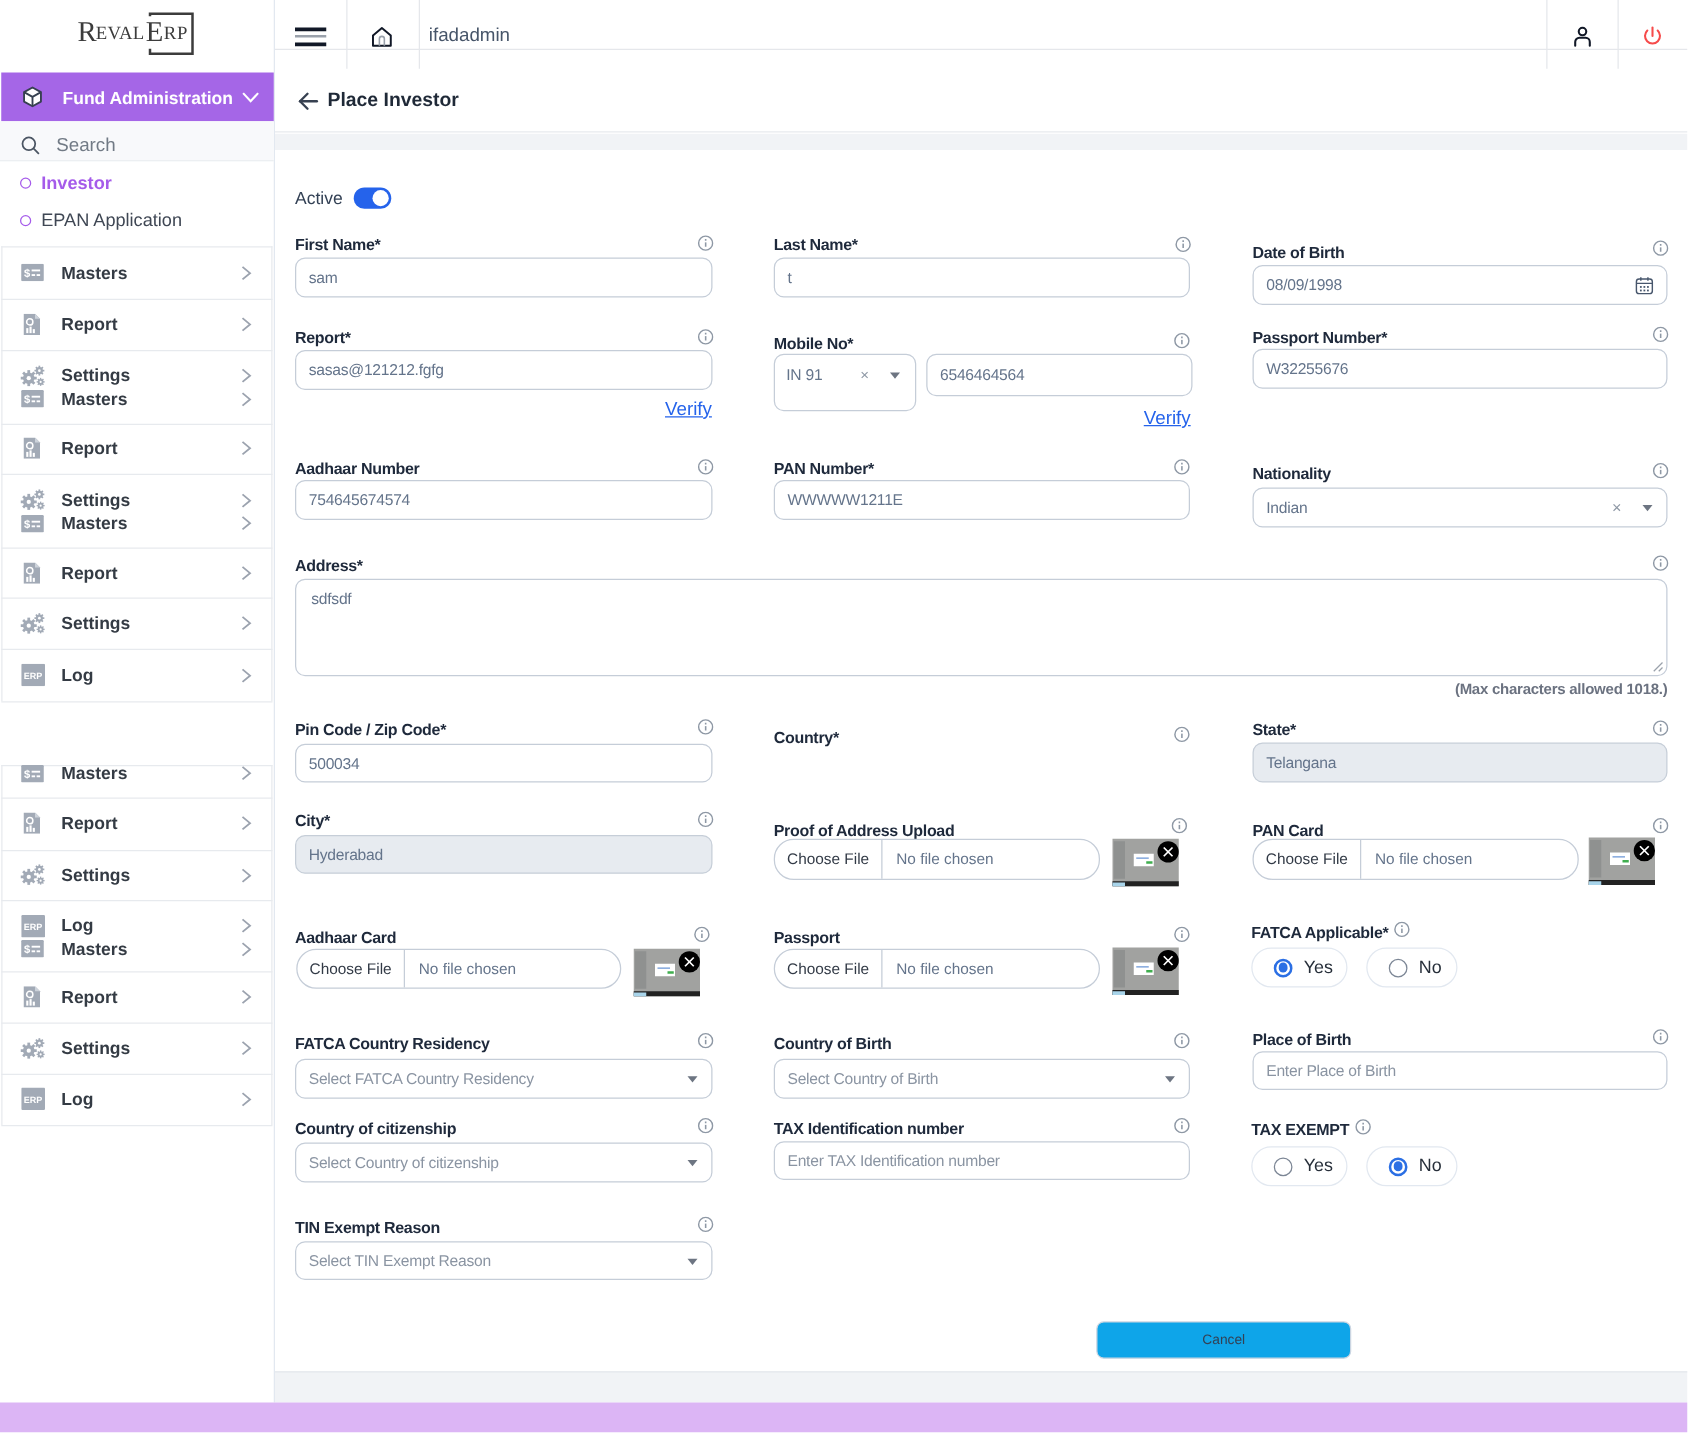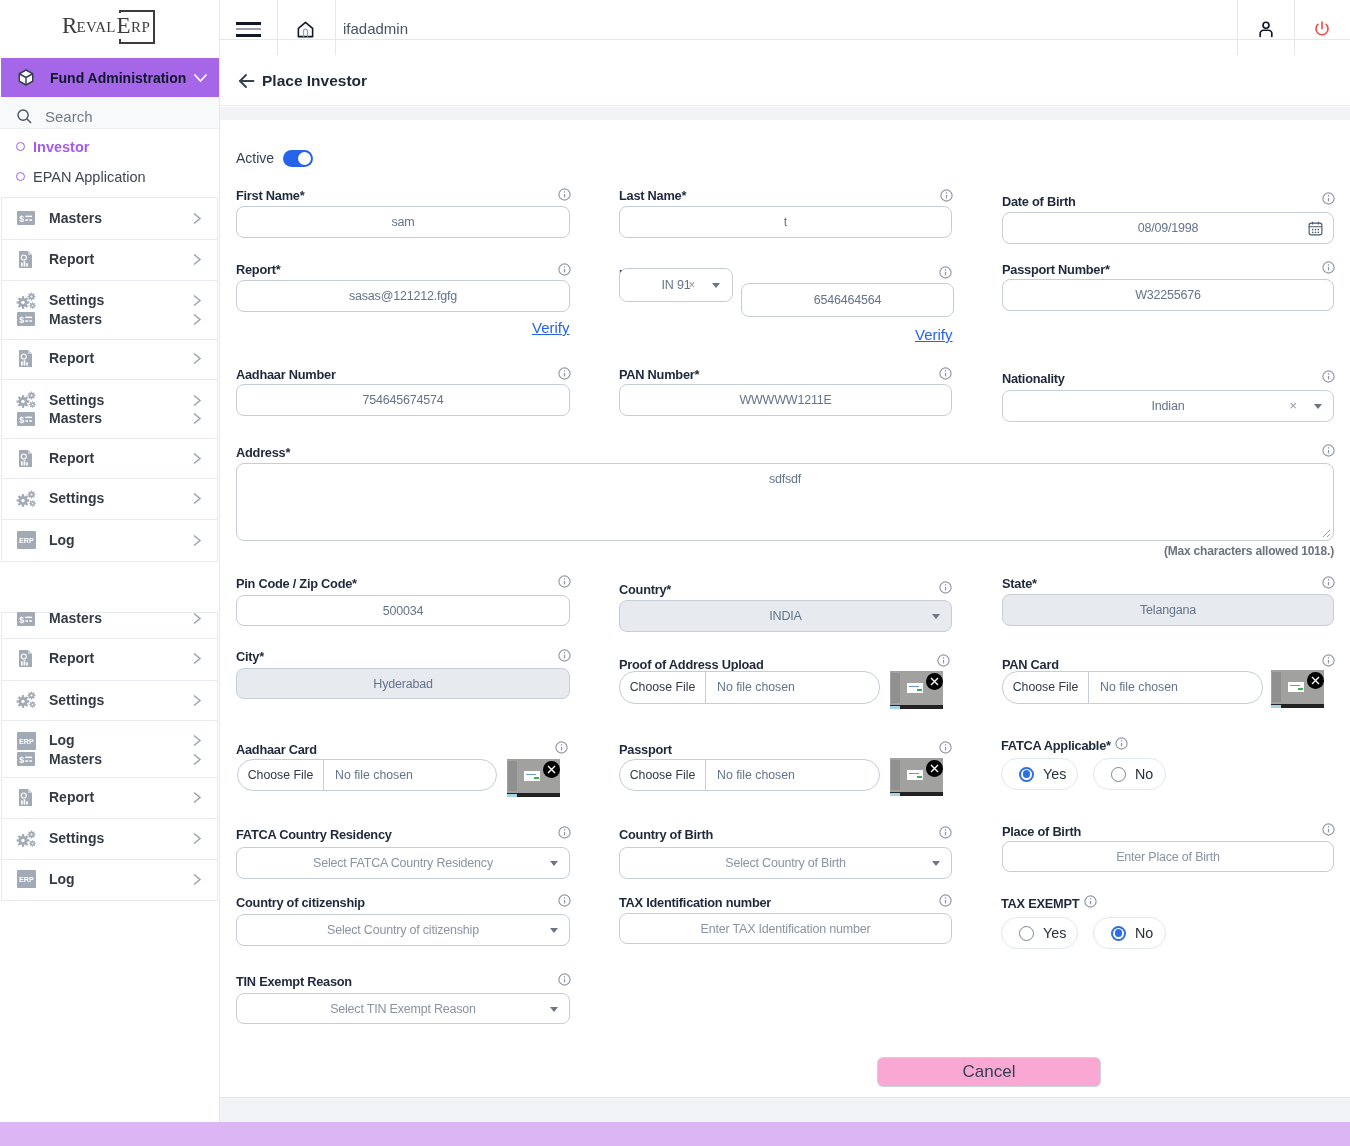--- a/index.html
+++ b/index.html
@@ -2,39 +2,39 @@
 <html><head>
 <meta charset="utf-8">
 <style>
 * { box-sizing: border-box; margin:0; padding:0; }
 html,body { width:1350px; height:1146px; overflow:hidden; }
 body { font-family:"Liberation Sans", sans-serif; background:#fff; position:relative; }
 #page { position:absolute; left:0; top:0; width:1350px; height:1146px; }
 .abs { position:absolute; }
 
 #side { position:absolute; left:0; top:0; width:220px; height:1122px; background:#fff; border-right:1px solid #e2e8f0; }
-#phead { position:absolute; left:1px; top:58px; width:218px; height:39px; background:#a566e7; color:#0f172a; display:flex; align-items:center; }
+#phead { position:absolute; left:1px; top:58px; width:218px; height:39px; background:#a566e7; color:#ffffff; display:flex; align-items:center; }
 #phead .t { font-size:14px; font-weight:700; margin-left:15px; }
 #srow { position:absolute; left:0; top:97px; width:219px; height:32px; background:#f8f9fb; border-bottom:1px solid #eceff2; }
 #srow .t { position:absolute; left:45px; top:11px; font-size:15px; color:#717a85; }
 .bullet { position:absolute; left:16px; width:9px; height:9px; border:1.6px solid #a55bea; border-radius:50%; }
 .snav { position:absolute; font-size:14.5px; left:33px; }
 .mi { position:absolute; left:49px; font-size:14px; font-weight:700; color:#343b44; }
 
 #topbar { position:absolute; left:220px; top:0; width:1130px; height:40px; background:#fff; border-bottom:1px solid #e5e7eb; }
 .vsep { position:absolute; top:0; width:1px; height:55px; background:#e5e7eb; }
 #crumb { position:absolute; left:220px; top:57px; width:1130px; height:49px; background:#fff; border-bottom:1px solid #e8eaee; }
 #crumb .t { position:absolute; left:42px; top:15px; font-size:15.5px; font-weight:700; color:#1f2937; }
 #gstrip { position:absolute; left:220px; top:107px; width:1130px; height:13px; background:#f1f3f6; }
 #card { position:absolute; left:220px; top:120px; width:1130px; height:977px; background:#fff;margin-top:16px; }
 #fgray { position:absolute; left:220px; top:1097px; width:1130px; height:25px; background:#f1f3f6; border-top:1px solid #e4e7eb; }
 #fpurple { position:absolute; left:0; top:1122px; width:1350px; height:24px; background:#dcb5f5; }
 
 .lbl { position:absolute; font-size:12.8px; font-weight:700; color:#1e293b; letter-spacing:-0.25px; }
-.inp { position:absolute; height:32px; border:1px solid #c5cdd8; border-radius:8px; background:#fff; font-size:12.5px; letter-spacing:-0.2px; color:#64748b; line-height:30px; padding:0 10px; white-space:nowrap; overflow:hidden;text-align:center; }
+.inp { position:absolute; height:32px; border:1px solid #c5cdd8; border-radius:8px; background:#fff; font-size:12.5px; letter-spacing:-0.2px; color:#64748b; line-height:30px; padding:0 10px; white-space:nowrap; overflow:hidden; }
 .dis { background:#e7ebf0; border-color:#c6ced8; }
 .care { position:absolute; width:0; height:0; border-left:4.5px solid transparent; border-right:4.5px solid transparent; border-top:5.5px solid #6d7582; }
 .ph { color:#8a94a2; }
 .vlink { position:absolute; color:#2563eb; font-size:15px; text-decoration:underline; }
 .pill { position:absolute; height:32px; border:1px solid #e2e8f0; border-radius:16px; background:#fff; display:flex; align-items:center; }
 .pill .txt { font-size:14.3px; color:#272f3a; margin-left:9px; }
 .radio { width:15px; height:15px; border-radius:50%; margin-left:17px; position:relative; }
 .radio.on { border:2px solid #2b6fe4; }
 .radio.on::after { content:""; position:absolute; left:1.8px; top:1.8px; width:7.5px; height:7.5px; background:#2b6fe4; border-radius:50%; }
 .radio.off { border:1.6px solid #7c8695; }
@@ -533,21 +533,21 @@
         <rect x="5.9" y="3.2" width="1.25" height="1.4" fill="#8e98a5"></rect>
       </svg>
     <div class="inp" style="left:16px;top:144px;width:334px;height:32px">sasas@121212.fgfg</div>
     <div class="vlink" style="left:312px;top:183px">Verify</div>
     <div class="lbl" style="left:399px;top:131px">Mobile No*</div>
     <svg class="abs" style="left:719px;top:130px" width="13" height="13" viewBox="0 0 13 13">
         <circle cx="6.5" cy="6.5" r="5.6" fill="none" stroke="#8e98a5" stroke-width="1.15"></circle>
         <rect x="5.9" y="5.9" width="1.25" height="3.5" fill="#8e98a5"></rect>
         <rect x="5.9" y="3.2" width="1.25" height="1.4" fill="#8e98a5"></rect>
       </svg>
-    <div class="inp" style="left:399px;top:132px;width:114px;height:34px;line-height:32px;padding:0 9px">IN 91<span style="position:absolute;right:37px;top:0;color:#8e98a5;font-size:12px">×</span><div class="care" style="position:absolute;right:12px;top:14px;left:auto"></div></div>
+    <div class="inp" style="left:399px;top:147px;width:114px;height:46px;line-height:32px;padding:0 9px">IN 91<span style="position:absolute;right:37px;top:0;color:#8e98a5;font-size:12px">×</span><div class="care" style="position:absolute;right:12px;top:14px;left:auto"></div></div>
     <div class="inp" style="left:521px;top:147px;width:213px;height:34px;line-height:32px">6546464564</div>
     <div class="vlink" style="left:695px;top:190px">Verify</div>
     <div class="lbl" style="left:782px;top:126px">Passport Number*</div>
     <svg class="abs" style="left:1102px;top:125px" width="13" height="13" viewBox="0 0 13 13">
         <circle cx="6.5" cy="6.5" r="5.6" fill="none" stroke="#8e98a5" stroke-width="1.15"></circle>
         <rect x="5.9" y="5.9" width="1.25" height="3.5" fill="#8e98a5"></rect>
         <rect x="5.9" y="3.2" width="1.25" height="1.4" fill="#8e98a5"></rect>
       </svg>
     <div class="inp" style="left:782px;top:143px;width:332px;height:32px">W32255676</div>
     <div class="lbl" style="left:16px;top:231px">Aadhaar Number</div>
@@ -587,21 +587,20 @@
         <rect x="5.9" y="5.9" width="1.25" height="3.5" fill="#8e98a5"></rect>
         <rect x="5.9" y="3.2" width="1.25" height="1.4" fill="#8e98a5"></rect>
       </svg>
     <div class="inp" style="left:16px;top:459px;width:334px;height:31px">500034</div>
     <div class="lbl" style="left:399px;top:446px">Country*</div>
     <svg class="abs" style="left:719px;top:445px" width="13" height="13" viewBox="0 0 13 13">
         <circle cx="6.5" cy="6.5" r="5.6" fill="none" stroke="#8e98a5" stroke-width="1.15"></circle>
         <rect x="5.9" y="5.9" width="1.25" height="3.5" fill="#8e98a5"></rect>
         <rect x="5.9" y="3.2" width="1.25" height="1.4" fill="#8e98a5"></rect>
       </svg>
-    <div class="inp dis" style="left:399px;top:464px;width:333px;height:32px">INDIA<div class="care" style="position:absolute;right:11px;top:13px;left:auto"></div></div>
     <div class="lbl" style="left:782px;top:440px">State*</div>
     <svg class="abs" style="left:1102px;top:440px" width="13" height="13" viewBox="0 0 13 13">
         <circle cx="6.5" cy="6.5" r="5.6" fill="none" stroke="#8e98a5" stroke-width="1.15"></circle>
         <rect x="5.9" y="5.9" width="1.25" height="3.5" fill="#8e98a5"></rect>
         <rect x="5.9" y="3.2" width="1.25" height="1.4" fill="#8e98a5"></rect>
       </svg>
     <div class="inp dis" style="left:782px;top:458px;width:332px;height:32px">Telangana</div>
     <div class="lbl" style="left:16px;top:513px">City*</div>
     <svg class="abs" style="left:338px;top:513px" width="13" height="13" viewBox="0 0 13 13">
         <circle cx="6.5" cy="6.5" r="5.6" fill="none" stroke="#8e98a5" stroke-width="1.15"></circle>
@@ -768,17 +767,17 @@
         <div class="radio on"></div>
         <div class="txt">No</div>
       </div>
     <div class="lbl" style="left:16px;top:838px">TIN Exempt Reason</div>
     <svg class="abs" style="left:338px;top:837px" width="13" height="13" viewBox="0 0 13 13">
         <circle cx="6.5" cy="6.5" r="5.6" fill="none" stroke="#8e98a5" stroke-width="1.15"></circle>
         <rect x="5.9" y="5.9" width="1.25" height="3.5" fill="#8e98a5"></rect>
         <rect x="5.9" y="3.2" width="1.25" height="1.4" fill="#8e98a5"></rect>
       </svg>
     <div class="inp" style="left:16px;top:857px;width:334px;height:31px"><span class="ph">Select TIN Exempt Reason</span><div class="care" style="position:absolute;right:11px;top:13px;left:auto"></div></div>
-    <div class="abs" style="left:657px;top:921px;width:224px;height:30px;border:1px solid #cbd5e1;border-radius:6px;background:#f9a8d4;text-align:center;line-height:28px;font-size:17px;color:#334155">Cancel</div>
+    <div class="abs" style="left:657px;top:921px;width:204px;height:30px;border:1px solid #cbd5e1;border-radius:6px;background:#0ea5e9;text-align:center;line-height:28px;font-size:11px;color:#334155">Cancel</div>
   </div>
   <div id="fgray"></div>
   <div id="fpurple"></div>
 </div>
 
 </body></html>

